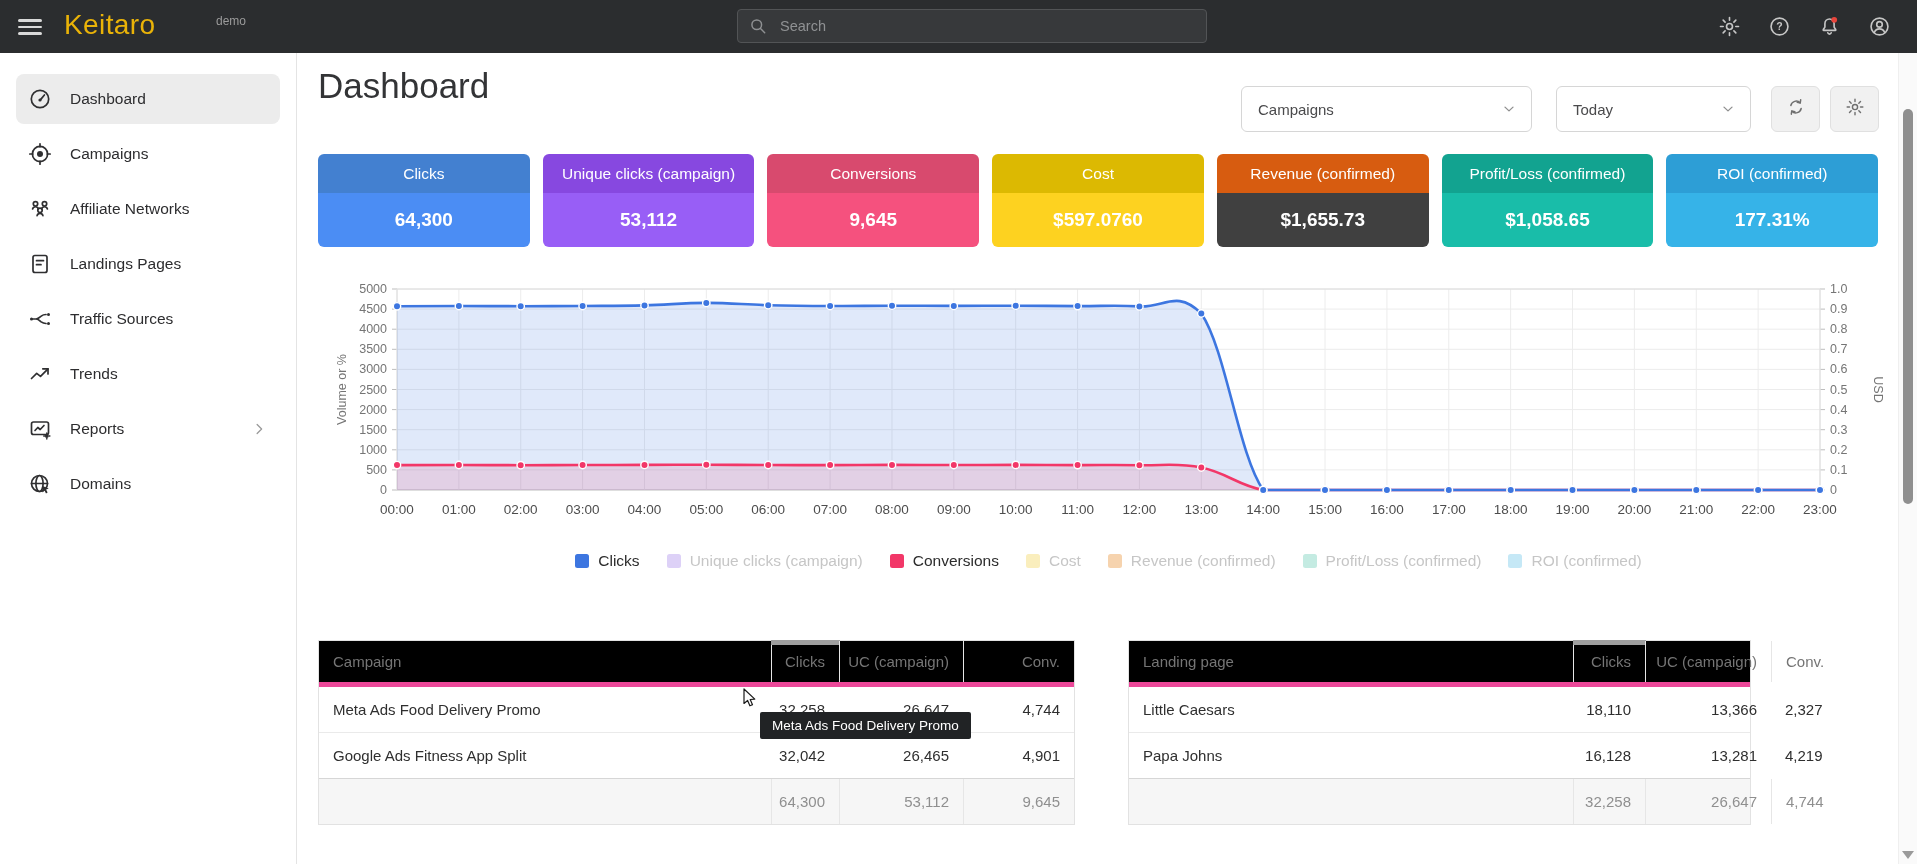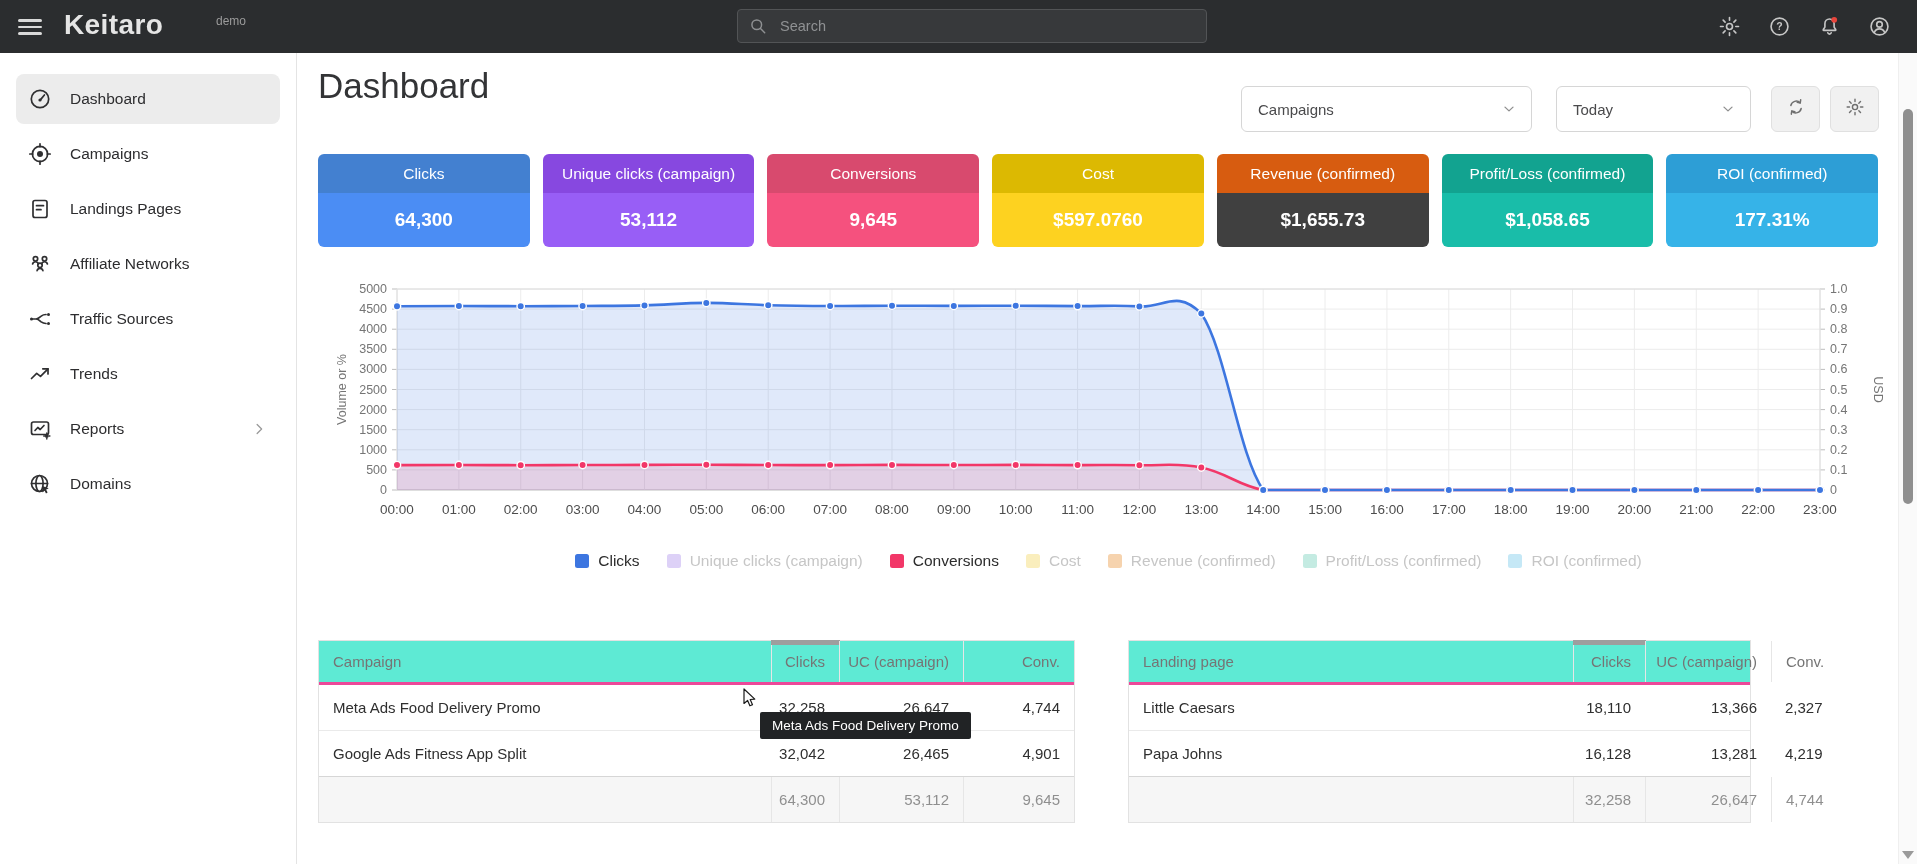--- a/index.html
+++ b/index.html
@@ -3,21 +3,21 @@
 <meta charset="utf-8">
 <style>
   html,body{margin:0;padding:0}
   body{width:1917px;height:864px;position:relative;overflow:hidden;background:#fff;
        font-family:"Liberation Sans",sans-serif;-webkit-font-smoothing:antialiased}
 
   
   .topbar{position:absolute;left:0;top:0;width:1917px;height:53px;background:#2b2d2f;z-index:20}
   .burger{position:absolute;left:18px;top:15px;width:24px;height:22px;cursor:pointer}
   .burger i{display:block;height:2.5px;background:#d9d9d9;border-radius:2px;margin:4px 0}
-  .logo{position:absolute;left:64px;top:9px;font-size:28px;font-weight:700;color:#e5e5e5;letter-spacing:.4px}
+  .logo{position:absolute;left:64px;top:9px;font-size:28px;font-weight:400;color:#eab308;letter-spacing:.4px}
   .logo-badge{position:absolute;left:216px;top:14px;font-size:12px;color:#9b9b9b}
   .search{position:absolute;left:737px;top:9px;width:470px;height:34px;background:#37393b;
           border:1px solid #525456;border-radius:4px;display:flex;align-items:center;padding:0 10px;box-sizing:border-box}
   .search .mag{width:20px;height:20px;color:#8e9092;flex:0 0 auto}
   .search input{background:transparent;border:none;outline:none;color:#b9b9b9;font-size:14.5px;
                 margin-left:10px;width:100%;font-family:"Liberation Sans",sans-serif}
   .search input::placeholder{color:#8f9193}
   .tb-icons{position:absolute;right:26px;top:0;height:53px;display:flex;align-items:center;gap:27px}
   .tb-icon{width:23px;height:23px;color:#c6c6c6;cursor:pointer}
   .tb-icon svg{width:23px;height:23px}
@@ -68,21 +68,21 @@
 
   
   .table{position:absolute;top:640px;background:#fff;border:1px solid #e2e2e2;box-sizing:border-box;font-size:15px}
   #table-0{left:318px;width:757px}
   #table-1{left:1128px;width:623px}
   .tr{display:grid;align-items:stretch}
   .t0 .tr{grid-template-columns:452px 68px 124px auto}
   .t1 .tr{grid-template-columns:444px 72px 126px auto}
   .td{display:flex;align-items:center;padding:0 14px;box-sizing:border-box;position:relative;white-space:nowrap}
   .num{justify-content:flex-end}
-  .tr-head{height:41px;color:#757575;border-bottom:3px solid #ec4899;background:#5eead4}
+  .tr-head{height:41px;color:#757575;border-bottom:5px solid #ec4899;background:#000000}
   .tr-head .col,.tr-foot .col{border-left:1px solid #e6e6e6}
   .tr-row{height:45px;color:#2f2f2f;background:#fff;cursor:pointer}
   .tr-row + .tr-row{border-top:1px solid #eaeaea}
   .tr-foot{height:45px;background:#f6f6f6;color:#8f8f8f;border-top:1px solid #d6d6d6}
   .sortbar{position:absolute;top:-1px;left:-1px;right:-1px;height:5px;background:#9e9e9e}
 
   
   .tooltip{position:absolute;left:760px;top:712px;height:27px;line-height:27px;padding:0 12px;
            background:#212325;color:#fff;font-size:13.5px;border-radius:2px;white-space:nowrap;z-index:8}
   .cursor{position:absolute;left:739px;top:686px;width:24px;height:24px;z-index:10;pointer-events:none}
@@ -148,33 +148,33 @@
       <div class="side-item">
         <span class="s-icon"><svg viewBox="0 0 24 24" fill="none" stroke="currentColor" stroke-width="1.7" stroke-linecap="round" stroke-linejoin="round">
             <circle cx="12" cy="12" r="7.6"></circle>
             <circle cx="12" cy="12" r="3" fill="currentColor" stroke="none"></circle>
             <path d="M12 1.8v3M12 19.2v3M1.8 12h3M19.2 12h3"></path>
           </svg></span>
         <span class="s-label">Campaigns</span>
       </div>
       <div class="side-item">
         <span class="s-icon"><svg viewBox="0 0 24 24" fill="none" stroke="currentColor" stroke-width="1.7" stroke-linecap="round" stroke-linejoin="round">
-            <rect x="5" y="3.5" width="14" height="17" rx="2"></rect>
-            <path d="M8.5 8.7h7M8.5 12.7h4.5"></path>
-          </svg></span>
-        <span class="s-label">Landings Pages</span>
-      </div>
-      <div class="side-item">
-        <span class="s-icon"><svg viewBox="0 0 24 24" fill="none" stroke="currentColor" stroke-width="1.7" stroke-linecap="round" stroke-linejoin="round">
             <circle cx="7.5" cy="6.8" r="2.2"></circle>
             <circle cx="16.5" cy="6.8" r="2.2"></circle>
             <circle cx="12" cy="13.3" r="2.2"></circle>
             <path d="M4.6 12a3 3 0 0 1 5.8 0M13.6 12a3 3 0 0 1 5.8 0M9.1 18.6a3 3 0 0 1 5.8 0"></path>
           </svg></span>
         <span class="s-label">Affiliate Networks</span>
+      </div>
+      <div class="side-item">
+        <span class="s-icon"><svg viewBox="0 0 24 24" fill="none" stroke="currentColor" stroke-width="1.7" stroke-linecap="round" stroke-linejoin="round">
+            <rect x="5" y="3.5" width="14" height="17" rx="2"></rect>
+            <path d="M8.5 8.7h7M8.5 12.7h4.5"></path>
+          </svg></span>
+        <span class="s-label">Landings Pages</span>
       </div>
       <div class="side-item">
         <span class="s-icon"><svg viewBox="0 0 24 24" fill="none" stroke="currentColor" stroke-width="1.7" stroke-linecap="round" stroke-linejoin="round">
             <path d="M3.5 12h4.5c2.6 0 3.6-1.6 5.2-2.9 1.3-1 2.6-1.6 4.8-1.6M8 12c2.6 0 3.6 1.6 5.2 2.9 1.3 1 2.6 1.6 4.8 1.6"></path>
             <circle cx="20.5" cy="7.5" r="1.5" fill="currentColor" stroke="none"></circle>
             <circle cx="20.5" cy="16.5" r="1.5" fill="currentColor" stroke="none"></circle>
             <circle cx="3.5" cy="12" r="1.5" fill="currentColor" stroke="none"></circle>
           </svg></span>
         <span class="s-label">Traffic Sources</span>
       </div>

